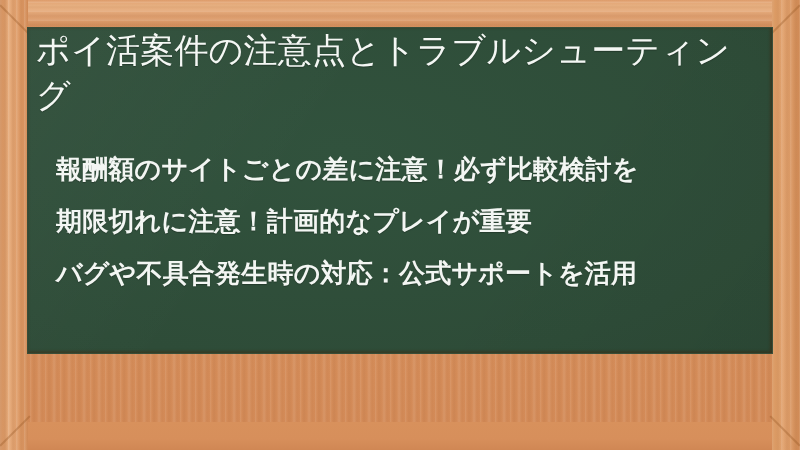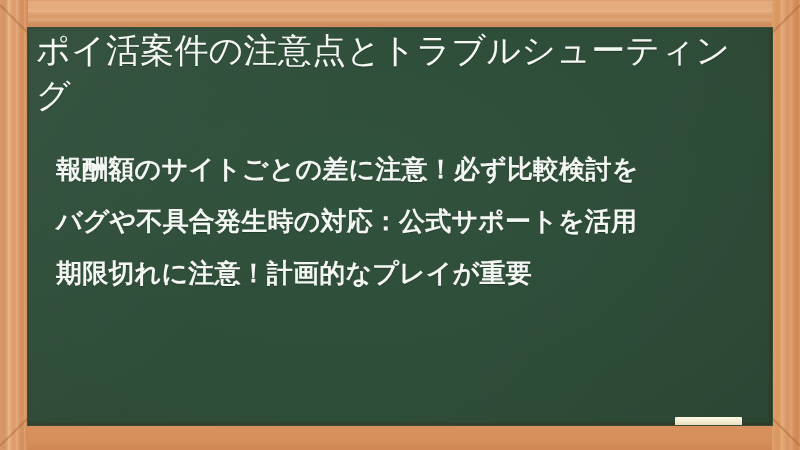--- a/index.html
+++ b/index.html
@@ -95,21 +95,21 @@
   .mitre.tr { right: -6px; top: 19px;  transform: rotate(-45deg); }
   .mitre.bl { left: -6px;  bottom: 18px; transform: rotate(-45deg); }
   .mitre.br { right: -6px; bottom: 18px; transform: rotate(45deg); }
 
   
   .board {
     position: absolute;
     left: 28px;
     top: 28px;
     width: 744px;
-    height: 397px;
+    height: 325px;
     background:
       radial-gradient(ellipse 110% 120% at 42% 38%,
         #31523d 0%, #2e4c38 55%, #2a4633 100%);
     box-shadow:
       0 0 0 1px rgba(40,70,52,0.9),
       -2px 0 3px rgba(70,35,10,0.35) inset,
       0 -2px 3px rgba(70,35,10,0.30) inset;
     overflow: hidden;
   }
   .board-sheen {
@@ -188,20 +188,20 @@
     <div class="mitre br"></div>
   </div>
 
   <div class="board">
     <div class="board-sheen"></div>
 
     <h1 class="board-title">ポイ活案件の注意点とトラブルシューティング</h1>
 
     <ul class="body-list">
       <li>報酬額のサイトごとの差に注意！必ず比較検討を</li>
+      <li>期限切れに注意！計画的なプレイが重要</li>
       <li>バグや不具合発生時の対応：公式サポートを活用</li>
-      <li>期限切れに注意！計画的なプレイが重要</li>
     </ul>
 
     <div class="chalk"></div>
   </div>
 
 </div>
 
 </body></html>

